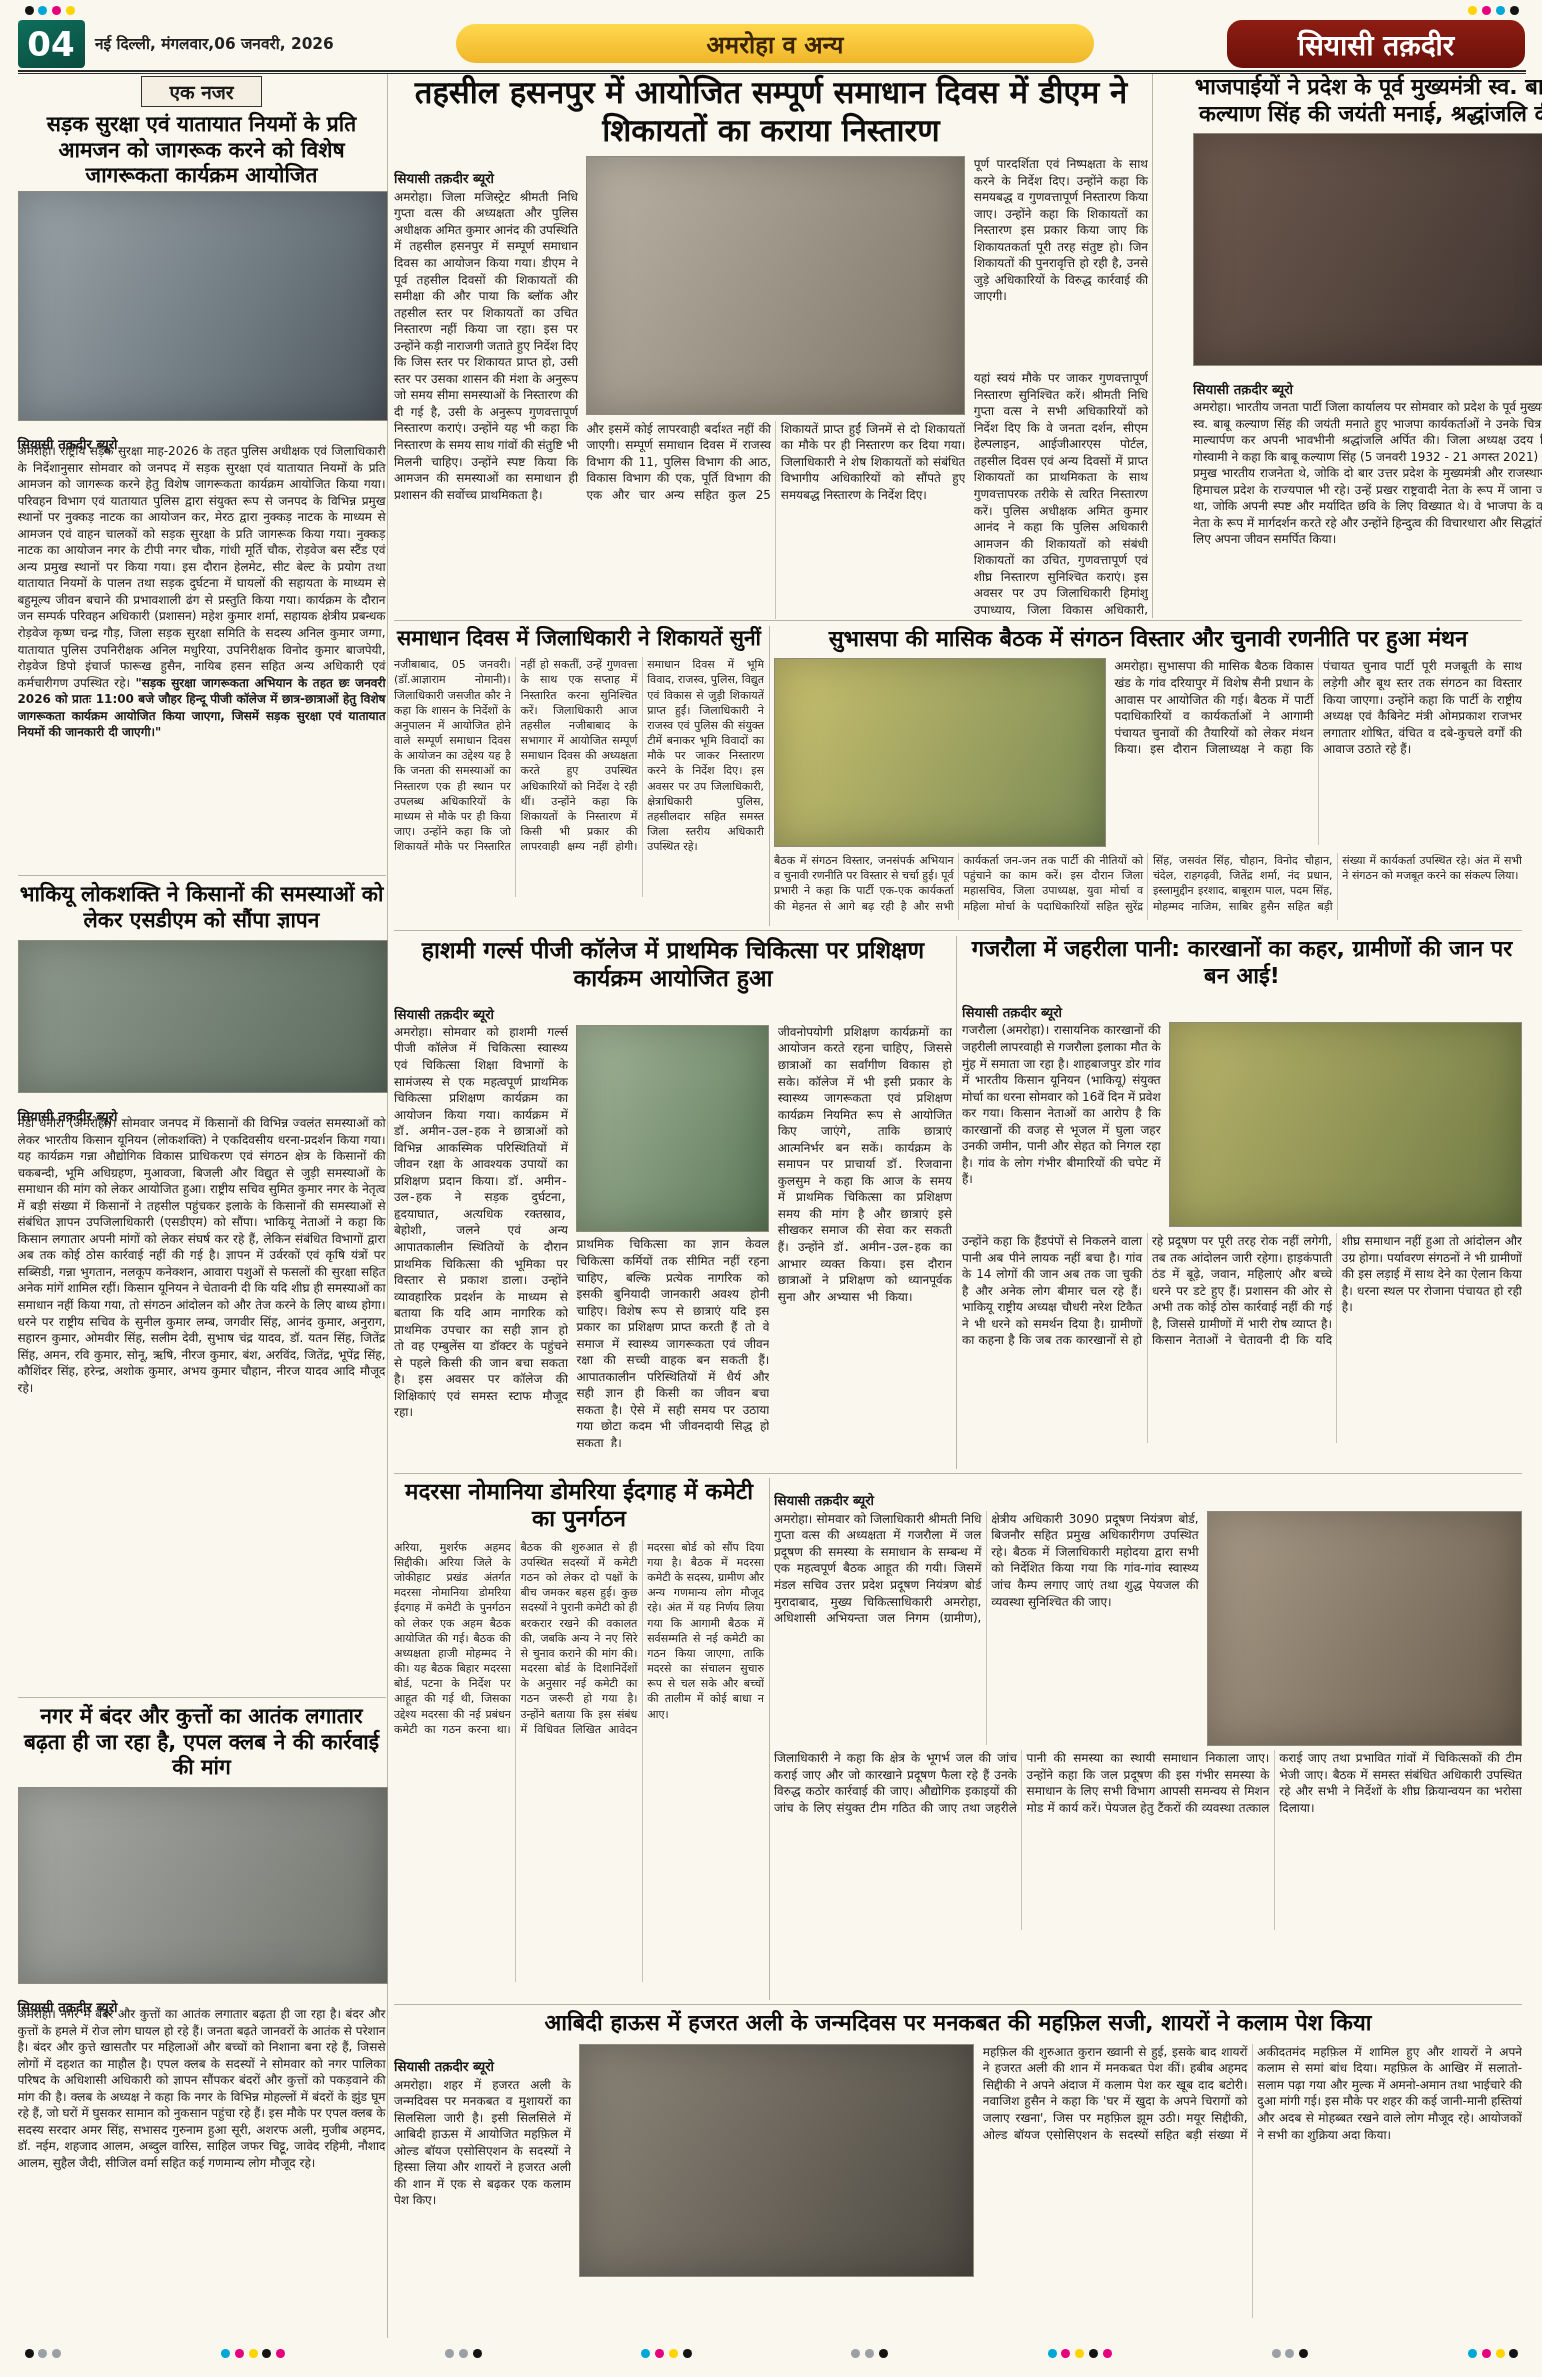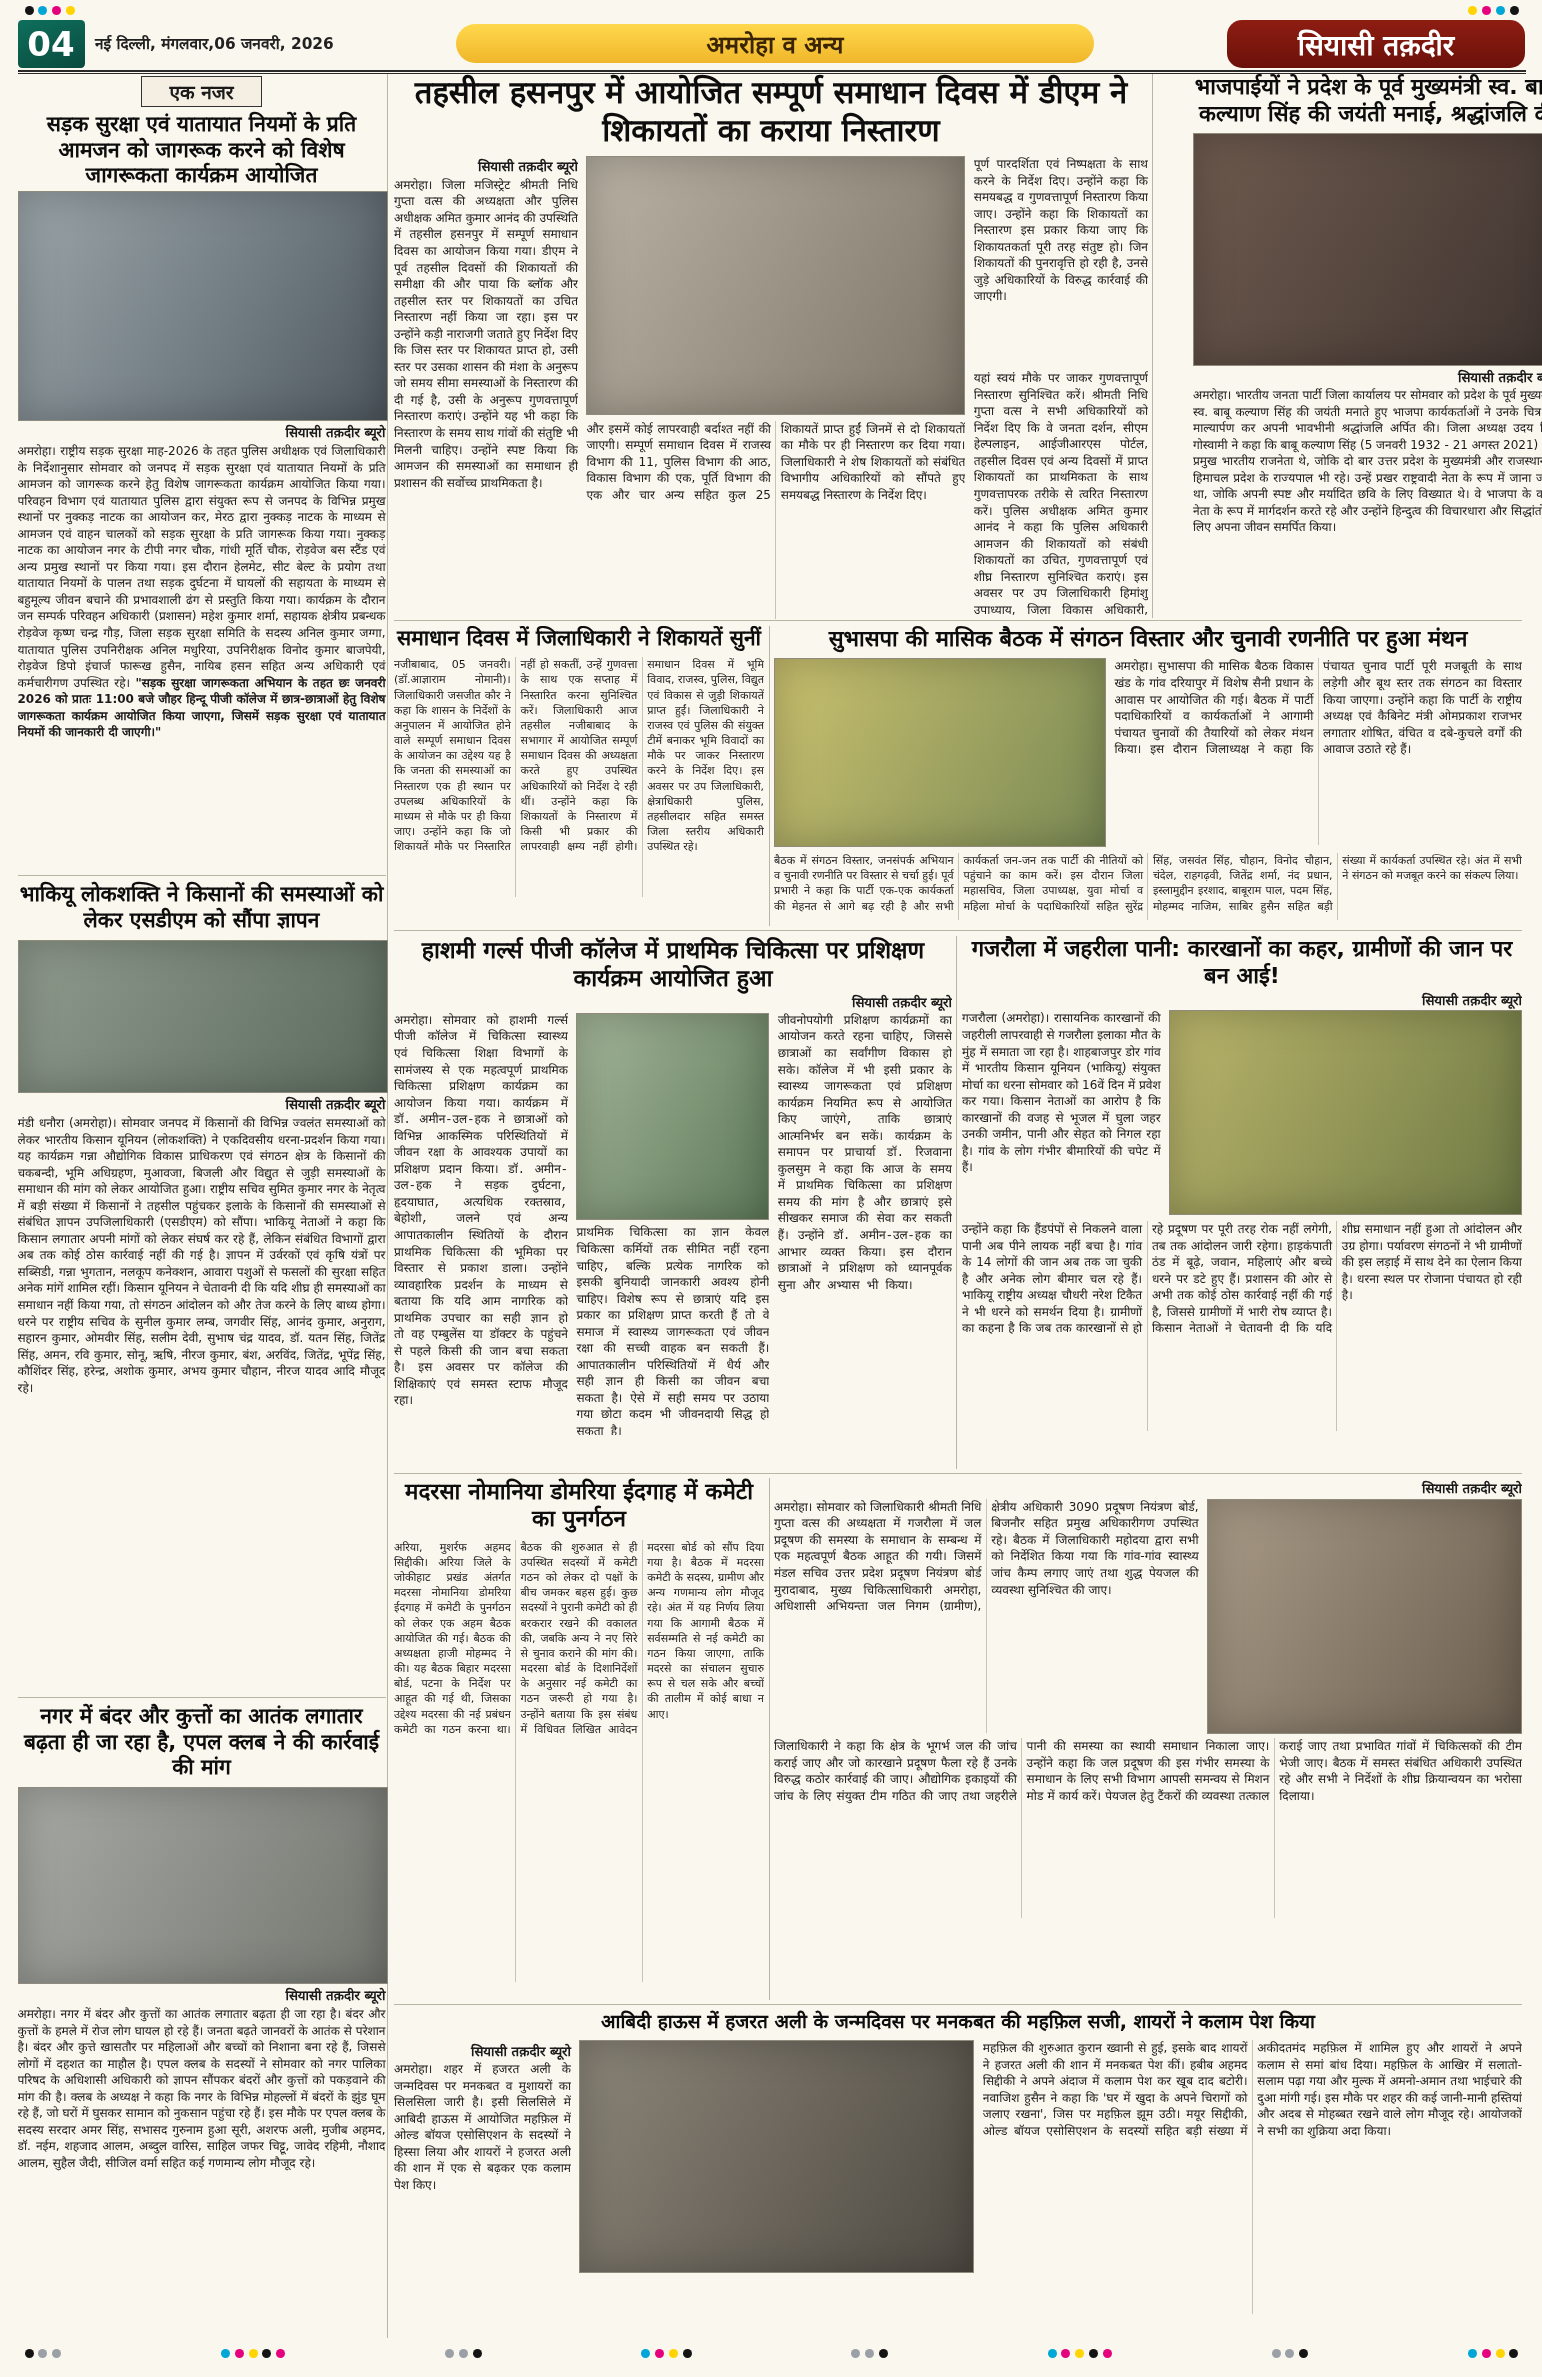--- a/index.html
+++ b/index.html
@@ -9,21 +9,21 @@
   
   .hdr-rule{position:absolute;left:17.5px;right:17.5px;top:70px;border-top:2.1px solid #2a2a2a;border-bottom:0.7px solid #2a2a2a;height:1.4px;}
   .pagenum{display:flex;align-items:center;justify-content:center;color:#fff;font-weight:bold;font-size:34px;background:linear-gradient(160deg,#0e6f5c,#0a4a3e);border-radius:4.2px;}
   .dateline{display:flex;align-items:center;font-size:15.4px;font-weight:bold;color:#222;}
   .section-pill{display:flex;align-items:center;justify-content:center;background:linear-gradient(180deg,#ffd84d,#f0b62a);border-radius:21px;font-size:24px;font-weight:bold;color:#3a2403;}
   .masthead{display:flex;align-items:center;justify-content:center;background:linear-gradient(180deg,#8e1d12,#6b110a);color:#fff;font-weight:bold;font-size:28px;border-radius:15px;}
   
   .kicker{display:flex;align-items:center;justify-content:center;}
   .kicker span{border:1.8px solid #333;padding:1.4px 27px;font-size:19px;font-weight:bold;background:#f4efe2;}
   .headline{font-weight:bold;text-align:center;color:#0d0d0d;line-height:1.22;}
-  .byline{text-align:right;font-weight:bold;font-size:13.3px;padding:1.4px 0;}
+  .byline{text-align:left;font-weight:bold;font-size:13.3px;padding:1.4px 0;margin-top:12px;}
   .bodytext{font-size:12px;line-height:1.38;text-align:justify;overflow:hidden;}
   .cols2{column-count:2;column-gap:9.8px;column-rule:0.7px solid #c8c3b4;}
   .cols3{column-count:3;column-gap:9.8px;column-rule:0.7px solid #c8c3b4;}
   .cols4{column-count:4;column-gap:9.8px;column-rule:0.7px solid #c8c3b4;}
   .photo{border:0.7px solid #8f8a7c;box-shadow:inset 0 0 42px rgba(0,0,0,.25);}
   .vr{position:absolute;width:0;border-left:0.7px solid #b9b4a4;}
   .hr{position:absolute;height:0;border-top:0.7px solid #b9b4a4;}
   .row{display:flex;gap:8.4px;}
   .noticebold{font-weight:bold;}
   
@@ -166,21 +166,21 @@
   <div class="abs" style="left:774px;top:1478px;width:748px;height:522px;overflow:hidden;">
     <div class="byline">सियासी तक़दीर ब्यूरो</div>
     <div class="row" style="height:234px;">
       <div class="bodytext cols2" style="flex:1;height:100%;">अमरोहा। सोमवार को जिलाधिकारी श्रीमती निधि गुप्ता वत्स की अध्यक्षता में गजरौला में जल प्रदूषण की समस्या के समाधान के सम्बन्ध में एक महत्वपूर्ण बैठक आहूत की गयी। जिसमें मंडल सचिव उत्तर प्रदेश प्रदूषण नियंत्रण बोर्ड मुरादाबाद, मुख्य चिकित्साधिकारी अमरोहा, अधिशासी अभियन्ता जल निगम (ग्रामीण), क्षेत्रीय अधिकारी 3090 प्रदूषण नियंत्रण बोर्ड, बिजनौर सहित प्रमुख अधिकारीगण उपस्थित रहे। बैठक में जिलाधिकारी महोदया द्वारा सभी को निर्देशित किया गया कि गांव-गांव स्वास्थ्य जांच कैम्प लगाए जाएं तथा शुद्ध पेयजल की व्यवस्था सुनिश्चित की जाए।</div>
       <div class="photo" style="width:313px;height:233px;flex:none;background:linear-gradient(120deg,#a89a86,#6b5f50);"></div>
     </div>
     <div class="bodytext cols3" style="height:180px;margin-top:5.6px;">जिलाधिकारी ने कहा कि क्षेत्र के भूगर्भ जल की जांच कराई जाए और जो कारखाने प्रदूषण फैला रहे हैं उनके विरुद्ध कठोर कार्रवाई की जाए। औद्योगिक इकाइयों की जांच के लिए संयुक्त टीम गठित की जाए तथा जहरीले पानी की समस्या का स्थायी समाधान निकाला जाए। उन्होंने कहा कि जल प्रदूषण की इस गंभीर समस्या के समाधान के लिए सभी विभाग आपसी समन्वय से मिशन मोड में कार्य करें। पेयजल हेतु टैंकरों की व्यवस्था तत्काल कराई जाए तथा प्रभावित गांवों में चिकित्सकों की टीम भेजी जाए। बैठक में समस्त संबंधित अधिकारी उपस्थित रहे और सभी ने निर्देशों के शीघ्र क्रियान्वयन का भरोसा दिलाया।</div>
   </div>
 
   <div class="abs" style="left:394px;top:2010px;width:1128px;height:327px;overflow:hidden;">
-    <div class="headline" style="font-size:19px;">आबिदी हाऊस में हजरत अली के जन्मदिवस पर मनकबत की महफ़िल सजी, शायरों ने कलाम पेश किया</div>
+    <div class="headline" style="font-size:22px;">आबिदी हाऊस में हजरत अली के जन्मदिवस पर मनकबत की महफ़िल सजी, शायरों ने कलाम पेश किया</div>
     <div class="row" style="margin-top:7px;height:274px;">
       <div style="width:177px;flex:none;">
         <div class="byline">सियासी तक़दीर ब्यूरो</div>
         <div class="bodytext" style="height:250px;">अमरोहा। शहर में हजरत अली के जन्मदिवस पर मनकबत व मुशायरों का सिलसिला जारी है। इसी सिलसिले में आबिदी हाऊस में आयोजित महफ़िल में ओल्ड बॉयज एसोसिएशन के सदस्यों ने हिस्सा लिया और शायरों ने हजरत अली की शान में एक से बढ़कर एक कलाम पेश किए।</div>
       </div>
       <div class="photo" style="width:393px;height:231px;flex:none;background:linear-gradient(120deg,#8a8478,#4f4a42);"></div>
       <div class="bodytext cols2" style="flex:1;height:100%;">महफ़िल की शुरुआत कुरान ख्वानी से हुई, इसके बाद शायरों ने हजरत अली की शान में मनकबत पेश कीं। हबीब अहमद सिद्दीकी ने अपने अंदाज में कलाम पेश कर खूब दाद बटोरी। नवाजिश हुसैन ने कहा कि 'घर में खुदा के अपने चिरागों को जलाए रखना', जिस पर महफ़िल झूम उठी। मयूर सिद्दीकी, ओल्ड बॉयज एसोसिएशन के सदस्यों सहित बड़ी संख्या में अकीदतमंद महफ़िल में शामिल हुए और शायरों ने अपने कलाम से समां बांध दिया। महफ़िल के आखिर में सलातो-सलाम पढ़ा गया और मुल्क में अमनो-अमान तथा भाईचारे की दुआ मांगी गई। इस मौके पर शहर की कई जानी-मानी हस्तियां और अदब से मोहब्बत रखने वाले लोग मौजूद रहे। आयोजकों ने सभी का शुक्रिया अदा किया।</div>
     </div>
   </div>
 

